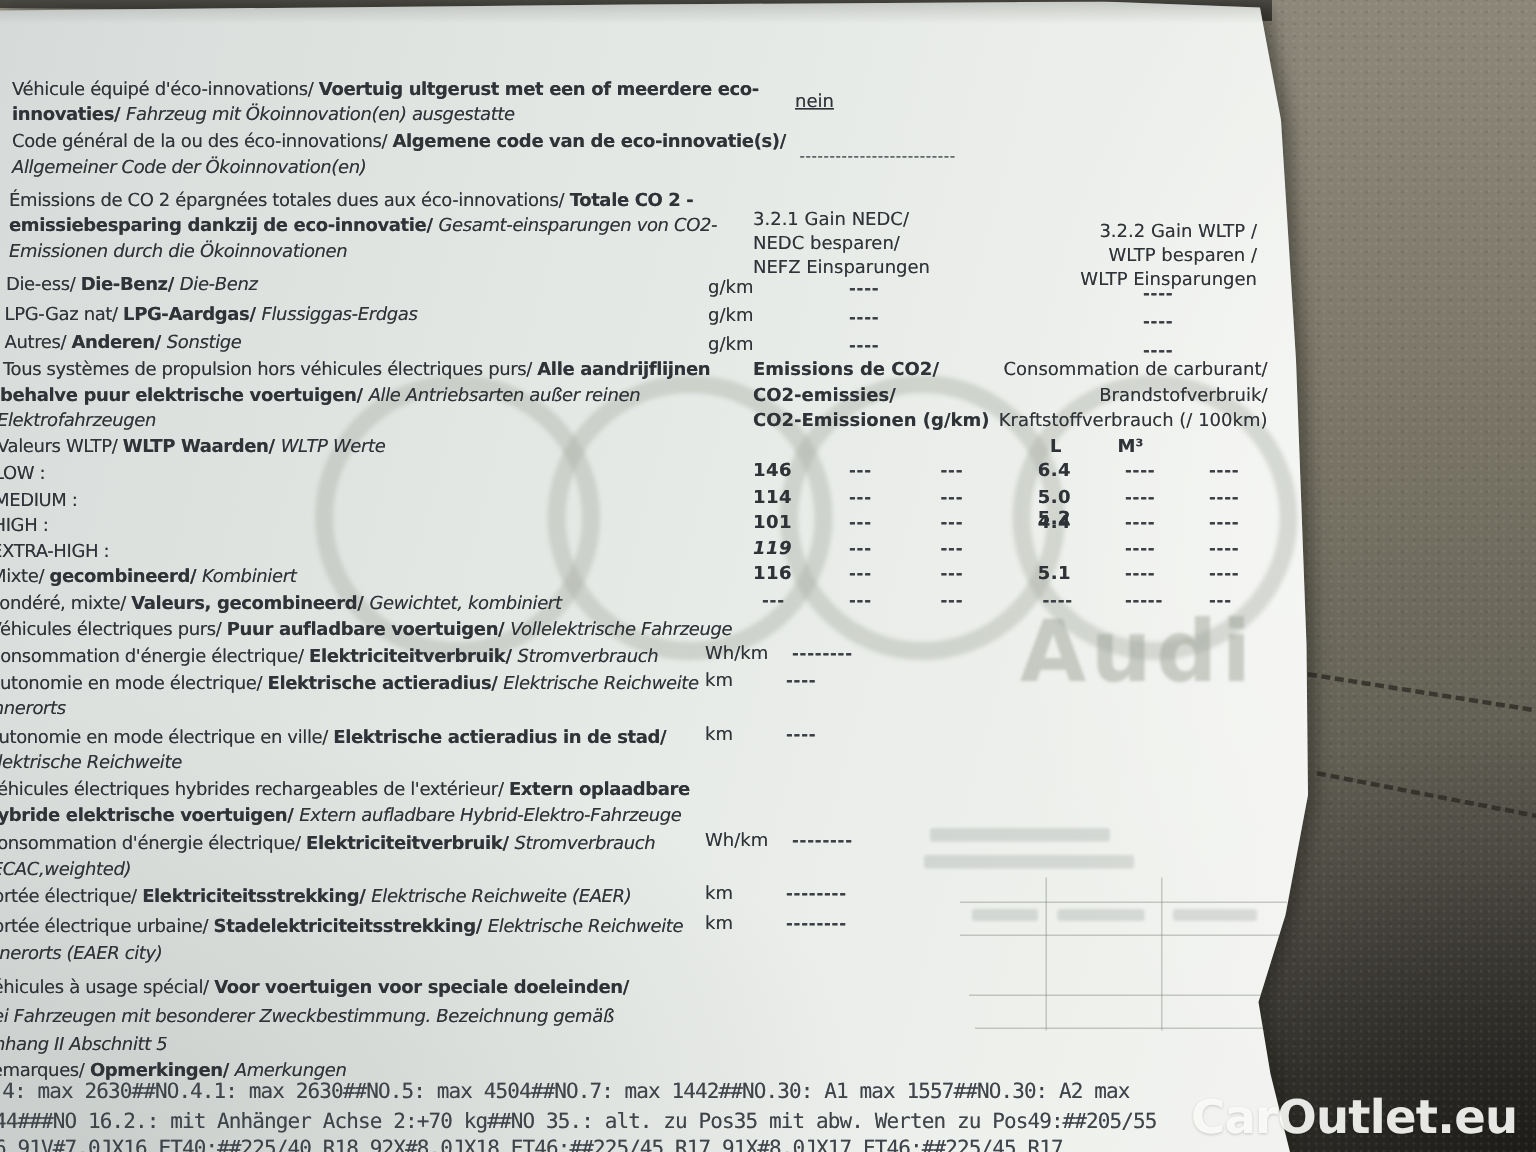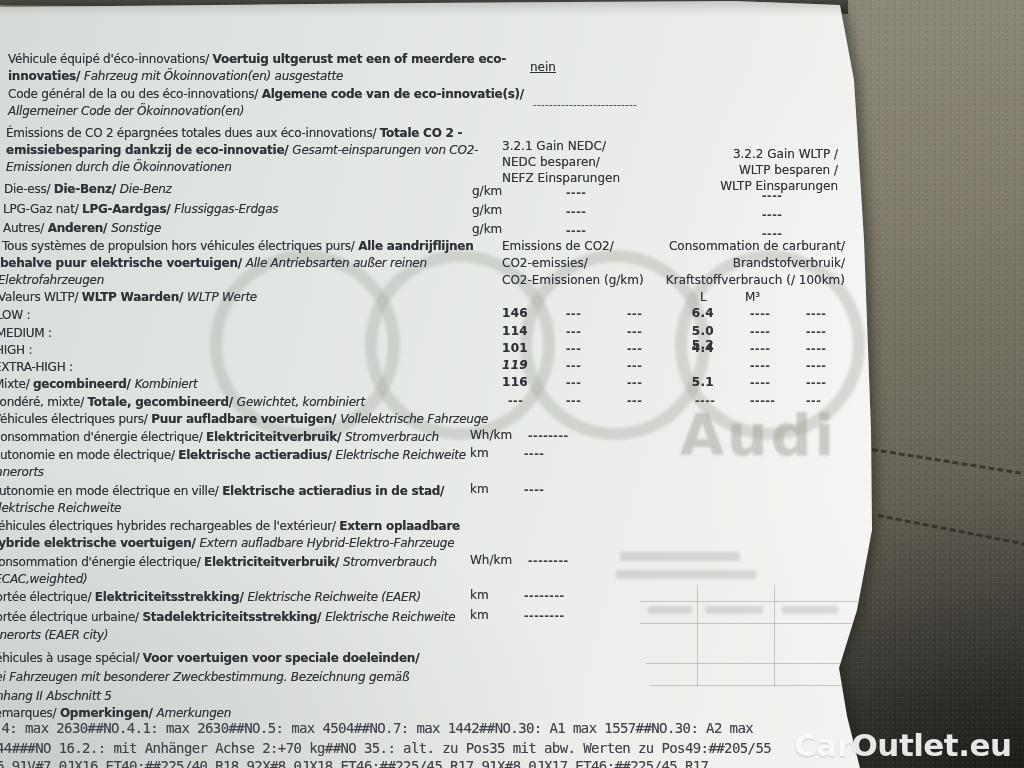--- a/index.html
+++ b/index.html
@@ -52,21 +52,21 @@
   .gsmudge{position:absolute;background:rgba(120,127,122,0.22);filter:blur(1px);border-radius:2px;}
   
   .line{position:absolute;white-space:nowrap;font-size:12px;letter-spacing:-0.25px;line-height:15px;
         color:#2f3237;text-shadow:0 0 0.4px rgba(47,50,55,0.55);}
   .seg-f{font-weight:400;}
   .seg-n{font-weight:700;}
   .seg-d{font-style:italic;font-weight:400;}
   .seg-p{font-weight:400;}
   .float{position:absolute;white-space:nowrap;font-size:12px;color:#2f3237;text-shadow:0 0 0.4px rgba(47,50,55,0.5);}
   .v{font-weight:400;}
-  .vb{font-weight:400;}
+  .vb{font-weight:700;}
   .num{font-weight:600;letter-spacing:0.3px;}
   .dash{color:#3a3e44;font-size:11px;letter-spacing:0.5px;font-weight:600;}
   .dashline{font-size:10px;letter-spacing:0.4px;color:#4a4e53;}
   .mono{position:absolute;font-family:"DejaVu Sans Mono","Liberation Mono",monospace;font-size:14px;
         color:#3f434a;white-space:nowrap;letter-spacing:-0.6px;text-shadow:0 0 0.4px rgba(63,67,74,0.45);}
   
   .watermark{
     position:absolute;left:794px;top:727px;font-size:31px;font-weight:700;letter-spacing:-0.5px;
     color:rgba(253,253,251,0.9);text-shadow:0 1px 2px rgba(0,0,0,0.18);white-space:nowrap;
   }
@@ -112,21 +112,21 @@
         <div class="line" style="left: 3px; top: 221px;"><span class="seg-f">Autres/ </span><span class="seg-n">Anderen/ </span><span class="seg-d">Sonstige</span></div>
         <div class="line" style="left: 2px; top: 239px;"><span class="seg-f">Tous systèmes de propulsion hors véhicules électriques purs/ </span><span class="seg-n">Alle aandrijflijnen</span></div>
         <div class="line" style="left: 0px; top: 256px;"><span class="seg-n">behalve puur elektrische voertuigen/ </span><span class="seg-d">Alle Antriebsarten außer reinen</span></div>
         <div class="line" style="left: -2px; top: 273px;"><span class="seg-d">Elektrofahrzeugen</span></div>
         <div class="line" style="left: -2px; top: 290px;"><span class="seg-f">Valeurs WLTP/ </span><span class="seg-n">WLTP Waarden/ </span><span class="seg-d">WLTP Werte</span></div>
         <div class="line" style="left: -4px; top: 308px;"><span class="seg-p">LOW :</span></div>
         <div class="line" style="left: -4px; top: 326px;"><span class="seg-p">MEDIUM :</span></div>
         <div class="line" style="left: -5px; top: 343px;"><span class="seg-p">HIGH :</span></div>
         <div class="line" style="left: -6px; top: 360px;"><span class="seg-p">EXTRA-HIGH :</span></div>
         <div class="line" style="left: -6px; top: 377px;"><span class="seg-f">Mixte/ </span><span class="seg-n">gecombineerd/ </span><span class="seg-d">Kombiniert</span></div>
-        <div class="line" style="left: -7px; top: 395px;"><span class="seg-f">Pondéré, mixte/ </span><span class="seg-n">Totale, gecombineerd/ </span><span class="seg-d">Gewichtet, kombiniert</span></div>
+        <div class="line" style="left: -7px; top: 395px;"><span class="seg-f">Pondéré, mixte/ </span><span class="seg-n">Valeurs, gecombineerd/ </span><span class="seg-d">Gewichtet, kombiniert</span></div>
         <div class="line" style="left: -7px; top: 412px;"><span class="seg-f">Véhicules électriques purs/ </span><span class="seg-n">Puur aufladbare voertuigen/ </span><span class="seg-d">Vollelektrische Fahrzeuge</span></div>
         <div class="line" style="left: -8px; top: 430px;"><span class="seg-f">Consommation d'énergie électrique/ </span><span class="seg-n">Elektriciteitverbruik/ </span><span class="seg-d">Stromverbrauch</span></div>
         <div class="line" style="left: -8px; top: 448px;"><span class="seg-f">Autonomie en mode électrique/ </span><span class="seg-n">Elektrische actieradius/ </span><span class="seg-d">Elektrische Reichweite</span></div>
         <div class="line" style="left: -8px; top: 465px;"><span class="seg-d">innerorts</span></div>
         <div class="line" style="left: -9px; top: 484px;"><span class="seg-f">Autonomie en mode électrique en ville/ </span><span class="seg-n">Elektrische actieradius in de stad/</span></div>
         <div class="line" style="left: -9px; top: 501px;"><span class="seg-d">Elektrische Reichweite</span></div>
         <div class="line" style="left: -9px; top: 519px;"><span class="seg-f">Véhicules électriques hybrides rechargeables de l'extérieur/ </span><span class="seg-n">Extern oplaadbare</span></div>
         <div class="line" style="left: -10px; top: 536px;"><span class="seg-n">hybride elektrische voertuigen/ </span><span class="seg-d">Extern aufladbare Hybrid-Elektro-Fahrzeuge</span></div>
         <div class="line" style="left: -10px; top: 555px;"><span class="seg-f">Consommation d'énergie électrique/ </span><span class="seg-n">Elektriciteitverbruik/ </span><span class="seg-d">Stromverbrauch</span></div>
         <div class="line" style="left: -10px; top: 572px;"><span class="seg-d">(ECAC,weighted)</span></div>

